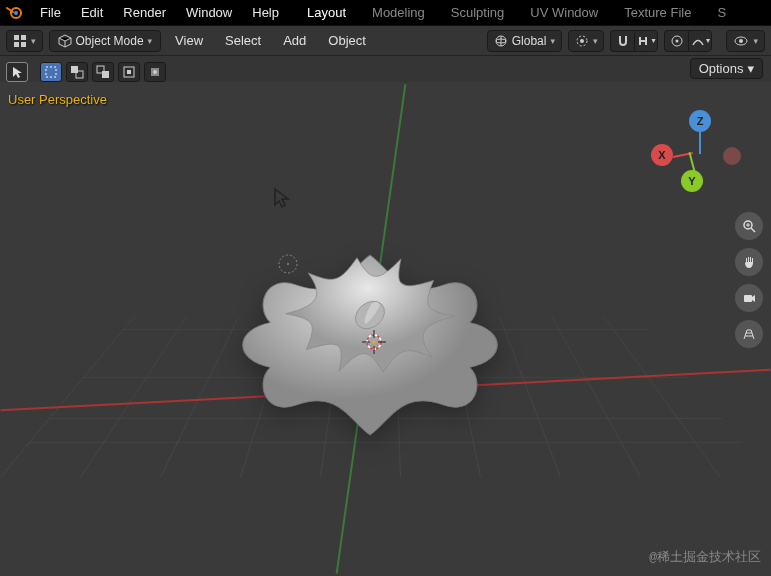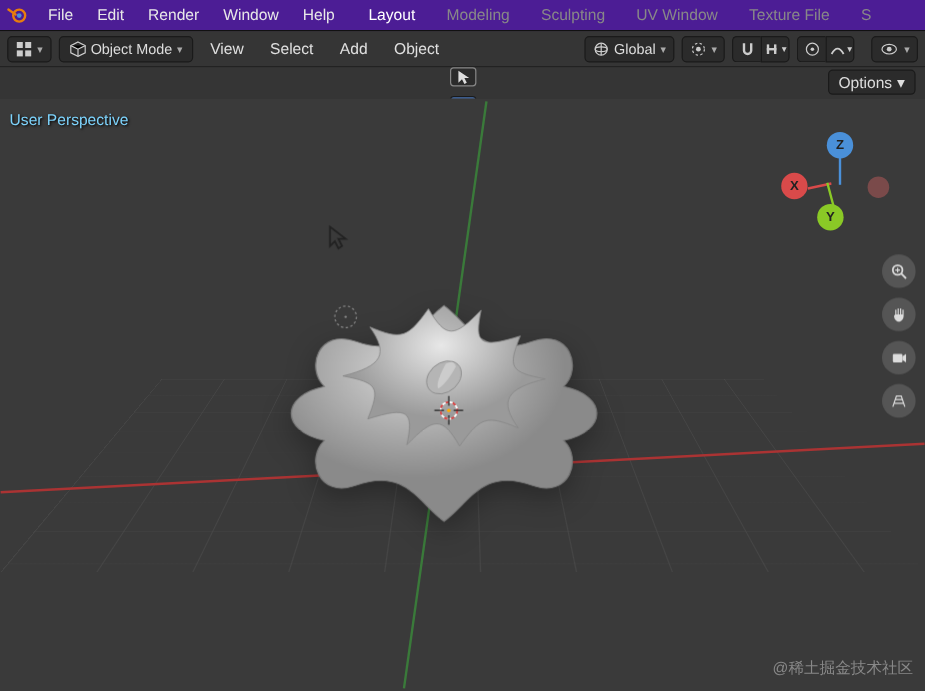--- a/index.html
+++ b/index.html
@@ -1,57 +1,57 @@
 <!DOCTYPE html>
 <html><head>
 <meta charset="utf-8">
 <style>
   * { margin: 0; padding: 0; box-sizing: border-box; font-family: -apple-system, BlinkMacSystemFont, "Segoe UI", sans-serif; }
   body { width: 771px; height: 576px; background: #2a2a2a; color: #ddd; overflow: hidden; position: relative; }
   
   
-  .menubar { height: 26px; background: #4c1d95; display: flex; align-items: center; padding: 0 4px; border-bottom: 1px solid #111; }
+  .menubar { height: 26px; background: #000000; display: flex; align-items: center; padding: 0 4px; border-bottom: 1px solid #111; }
   .logo { width: 20px; height: 20px; margin-right: 6px; display: flex; align-items: center; justify-content: center; }
   .menubar-item { padding: 3px 10px; font-size: 13px; color: #e8e8e8; cursor: pointer; border-radius: 3px; }
   .tabbar { margin-left: 14px; display: flex; gap: 18px; }
   .tab { font-size: 13px; color: #888; padding: 3px 4px; cursor: pointer; }
   .tab.active { color: #fff; }
   
   
   .toolbar { height: 30px; background: #353535; display: flex; align-items: center; padding: 0 6px; gap: 6px; border-bottom: 1px solid #222; }
   .tool-btn { display: flex; align-items: center; height: 22px; padding: 0 6px; background: #2b2b2b; border: 1px solid #1a1a1a; border-radius: 4px; font-size: 12px; color: #ddd; cursor: pointer; gap: 4px; }
   .tool-btn .chev { font-size: 9px; color: #aaa; }
   .tool-label { font-size: 13px; color: #e0e0e0; padding: 0 8px; cursor: pointer; text-align: center; }
   .spacer { flex: 1; }
   .icon-btn { width: 24px; height: 22px; display: flex; align-items: center; justify-content: center; background: #2b2b2b; border: 1px solid #1a1a1a; border-radius: 4px; cursor: pointer; font-size: 12px; color: #ccc; }
   .icon-group { display: flex; }
   .icon-group .icon-btn { border-radius: 0; border-right: none; }
   .icon-group .icon-btn:first-child { border-radius: 4px 0 0 4px; }
   .icon-group .icon-btn:last-child { border-radius: 0 4px 4px 0; border-right: 1px solid #1a1a1a; }
   
   
-  .selrow { height: 26px; background: #353535; display: flex; align-items: center; padding: 0 6px; gap: 4px; position: relative; flex-direction: column; }
+  .selrow { height: 26px; background: #353535; display: flex; align-items: flex-end; padding: 0 6px; gap: 4px; position: relative; }
   .sel-btn { width: 22px; height: 20px; display: flex; align-items: center; justify-content: center; border: 1px solid #1a1a1a; border-radius: 3px; cursor: pointer; background: #2b2b2b; }
   .sel-btn.outlined { border: 1px solid #888; }
   .sel-btn.active { background: #4772b3; }
   .options-btn { position: absolute; right: 8px; top: 2px; font-size: 13px; color: #ddd; background: #2b2b2b; border: 1px solid #1a1a1a; border-radius: 4px; padding: 2px 8px; cursor: pointer; display: flex; align-items: center; gap: 4px; }
   
   
   .viewport { position: absolute; top: 82px; left: 0; right: 0; bottom: 0; background: #3a3a3a; overflow: hidden; }
   .grid-floor { position: absolute; inset: 0; background-image: 
     linear-gradient(rgba(80,80,80,0.5) 1px, transparent 1px),
     linear-gradient(90deg, rgba(80,80,80,0.5) 1px, transparent 1px);
     background-size: 80px 60px;
     transform: perspective(800px) rotateX(60deg) translateY(-100px);
     transform-origin: center 80%; }
   .axis-red { position: absolute; top: 307px; left: 0; width: 100%; height: 1.5px; background: #aa3333; transform: rotate(-3deg); transform-origin: center; }
   .axis-green { position: absolute; top: 0; left: 48%; width: 1.5px; height: 100%; background: #3a7a3a; transform: rotate(8deg); transform-origin: center; }
   
   
-  .overlay-text { position: absolute; top: 8px; left: 8px; font-size: 13px; color: #7dd3fc; text-shadow: 1px 1px 2px #000; line-height: 20px; }
+  .overlay-text { position: absolute; top: 8px; left: 8px; font-size: 13px; color: #eab308; text-shadow: 1px 1px 2px #000; line-height: 20px; }
   
   
   .gizmo { position: absolute; top: 20px; right: 30px; width: 90px; height: 90px; }
   .gizmo-line { position: absolute; background: #888; }
   .gizmo-ball { position: absolute; width: 22px; height: 22px; border-radius: 50%; display: flex; align-items: center; justify-content: center; font-size: 11px; font-weight: bold; color: #222; cursor: pointer; }
   .ball-x { background: #d94a4a; left: 0; top: 42px; }
   .ball-y { background: #8ac926; left: 30px; top: 68px; }
   .ball-z { background: #4a90d9; left: 38px; top: 8px; }
   .gline1 { left: 22px; top: 52px; width: 20px; height: 2px; transform: rotate(-12deg); background: #d94a4a; }
   .gline2 { left: 40px; top: 50px; width: 2px; height: 20px; background: #8ac926; transform: rotate(-15deg); }
@@ -63,21 +63,21 @@
   .side-btn { width: 28px; height: 28px; border-radius: 50%; background: #555; display: flex; align-items: center; justify-content: center; cursor: pointer; color: #ddd; font-size: 14px; }
   
   
   .shape { position: absolute; left: 370px; top: 245px; transform: translate(-50%, -50%); }
   .shape svg { filter: drop-shadow(0 8px 12px rgba(0,0,0,0.3)); }
   
   
   .cursor3d { position: absolute; left: 358px; top: 244px; pointer-events: none; }
   
   
-  .watermark { position: absolute; right: 10px; bottom: 10px; font-size: 13px; color: #888; }
+  .watermark { position: absolute; right: 10px; bottom: 10px; font-size: 13px; color: #888; font-family: Liberation Mono, monospace; }
   
   
   .mousecursor { position: absolute; left: 273px; top: 105px; pointer-events: none; }
 </style>
 </head>
 <body>
 
 <div class="menubar">
   <div class="logo">
     <svg width="18" height="18" viewBox="0 0 18 18">

